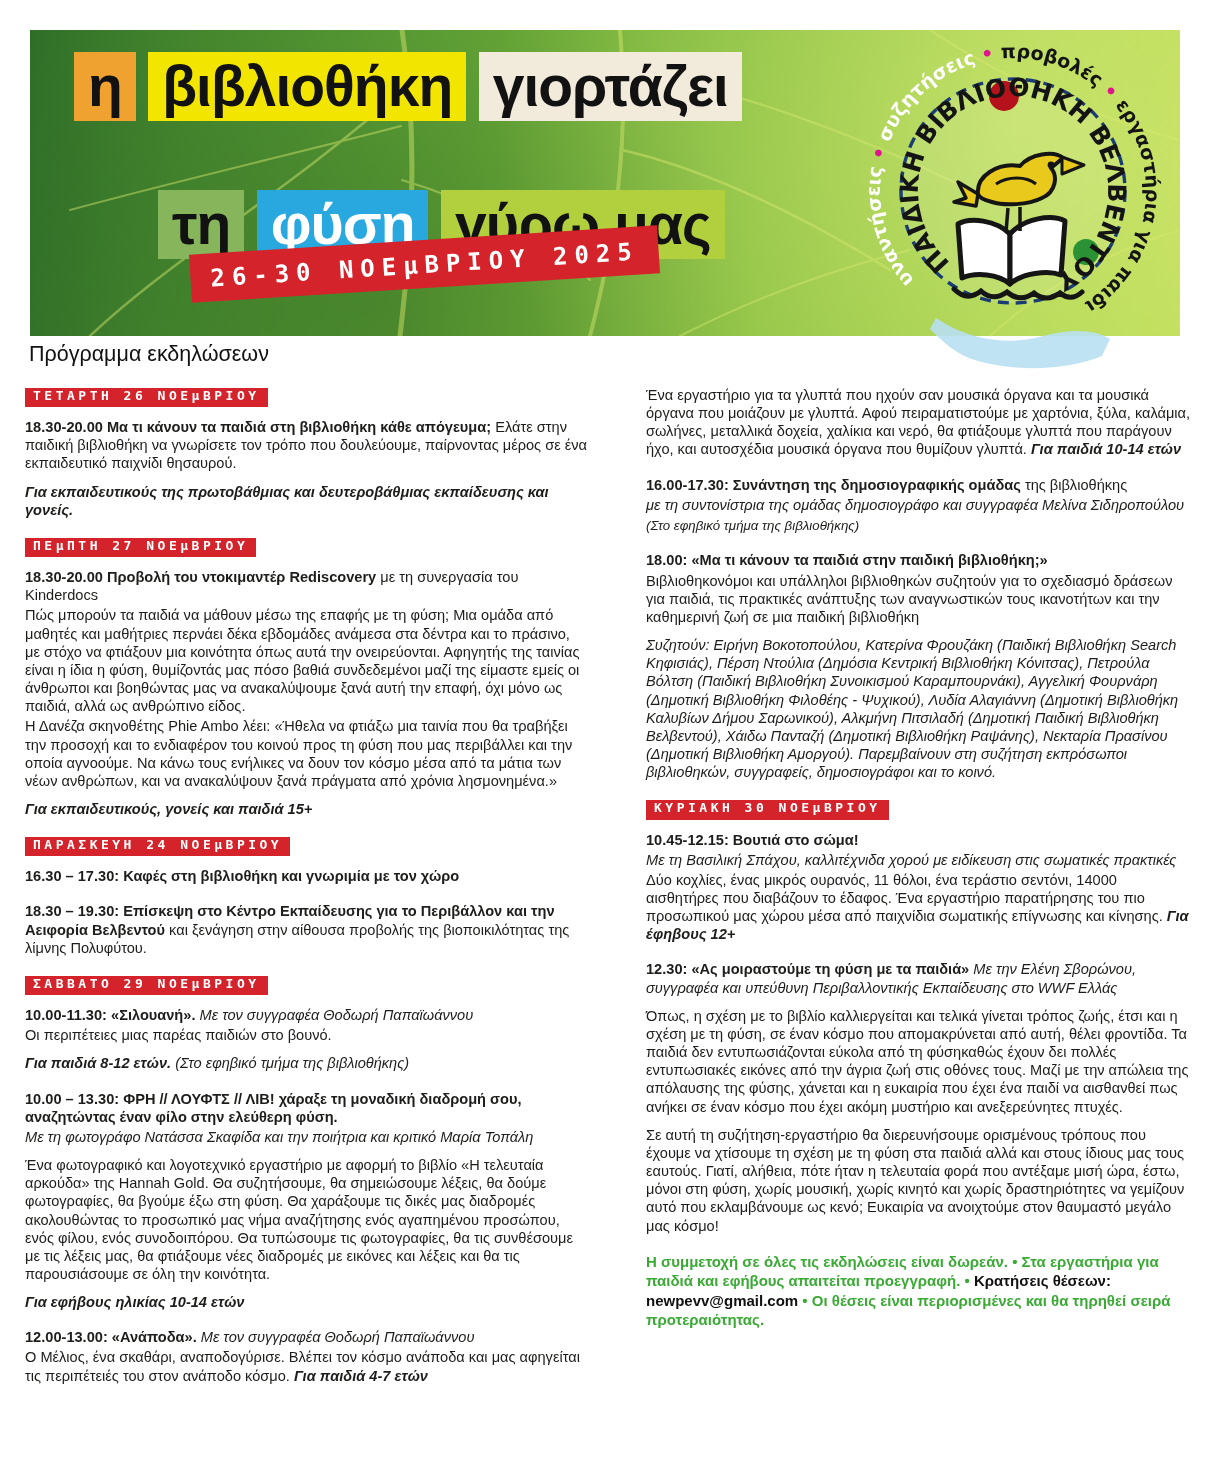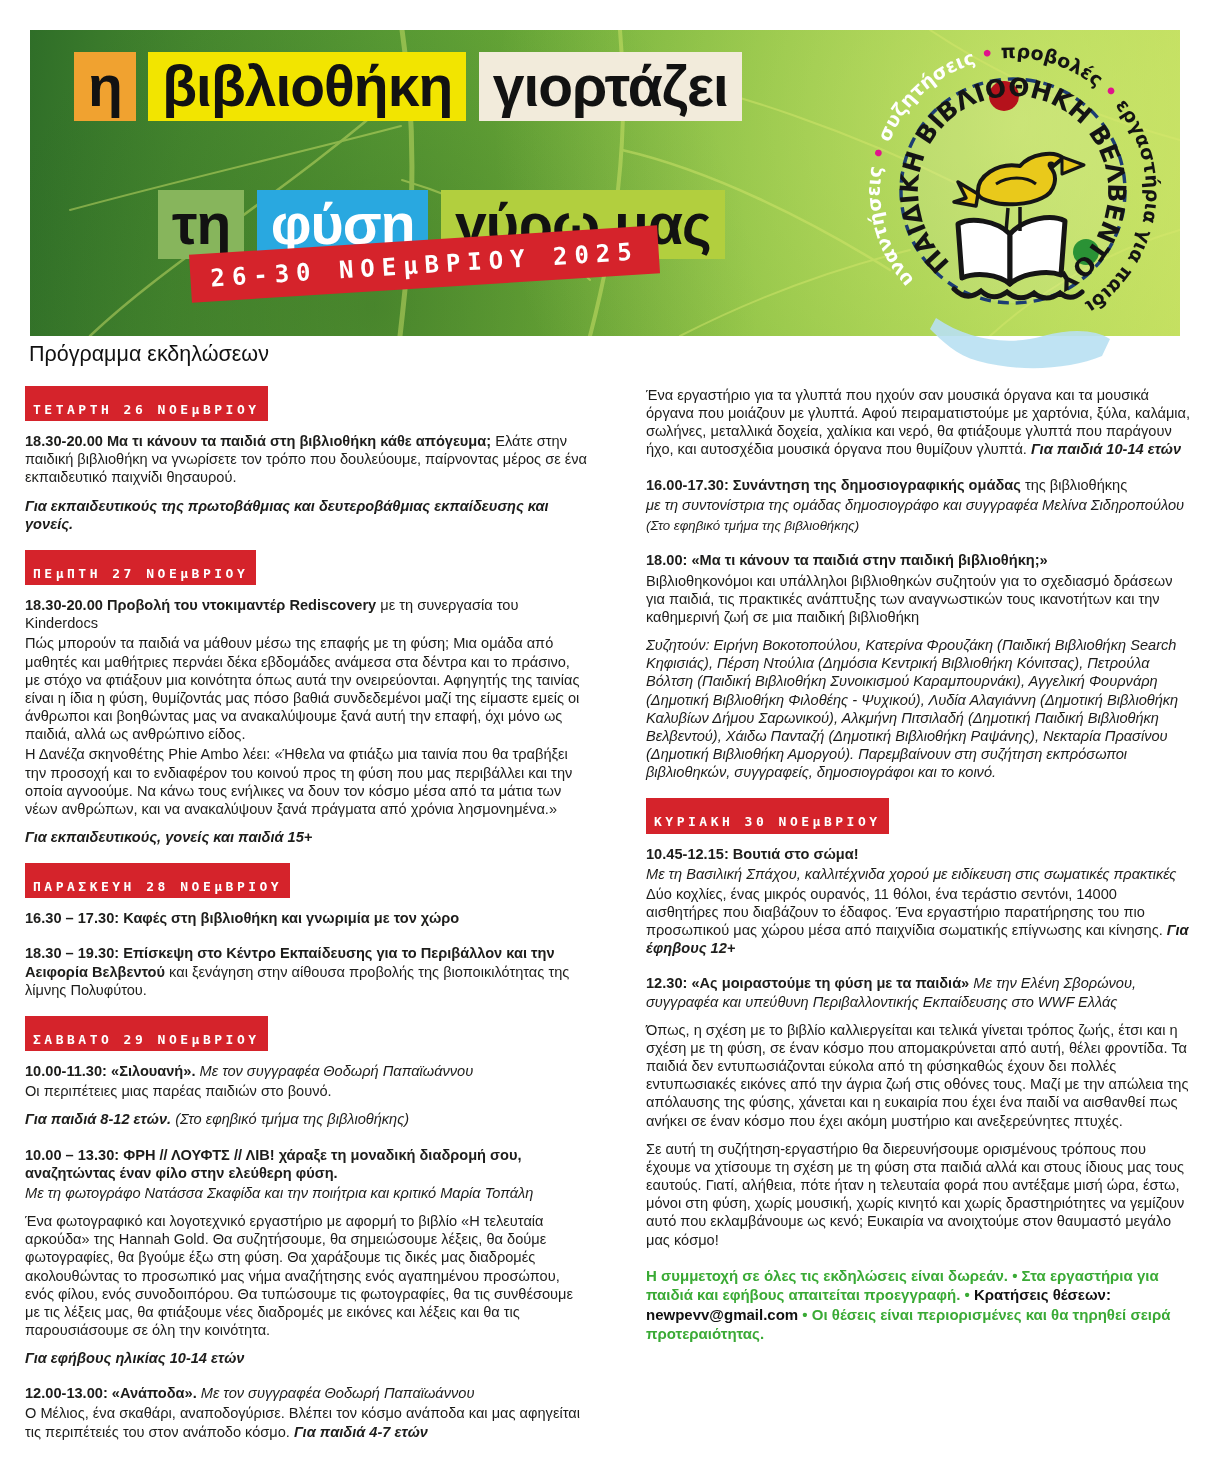--- a/index.html
+++ b/index.html
@@ -31,21 +31,21 @@
 
   
   .page-title{position:absolute;left:29px;top:342px;font-size:21.5px;color:#111;}
   .col{position:absolute;top:386px;font-size:14.6px;line-height:1.245;}
   .col > :first-child{margin-top:0;}
   .col-left{left:25px;width:562px;}
   .col-right{left:646px;width:545px;}
   .day-row{margin:17px 0 11px;}
   .day-box{display:inline-block;background:#d5232b;color:#ffffff;
            font-family:"DejaVu Sans Mono",monospace;font-weight:bold;font-size:13px;
-           letter-spacing:3.5px;padding:16px 8px 3px;}
+           letter-spacing:3.5px;padding:0 8px 3px;}
   .event{margin:0 0 17px;}
   .para{margin:0 0 2px;}
   .para.gap{margin-bottom:10px;}
   .b{font-weight:bold;}
   .i{font-style:italic;}
   .bi{font-weight:bold;font-style:italic;}
   .sm{font-size:13.3px;}
   .footer{margin-top:3px;font-size:15px;font-weight:bold;line-height:1.3;}
   .gb{color:#3aaa35;}
   .kb{color:#111111;}
@@ -137,21 +137,21 @@
         <div class="para gap"><span class="b">18.30-20.00  Μα τι κάνουν τα παιδιά στη βιβλιοθήκη κάθε απόγευμα; </span><span>Ελάτε στην παιδική βιβλιοθήκη να γνωρίσετε τον τρόπο που δουλεύουμε, παίρνοντας μέρος σε ένα εκπαιδευτικό παιχνίδι θησαυρού.</span></div>
         <div class="para"><span class="bi">Για εκπαιδευτικούς της πρωτοβάθμιας και δευτεροβάθμιας εκπαίδευσης και γονείς.</span></div>
       </div>
       <div class="day-row"><span class="day-box">ΠΕμΠΤΗ 27 ΝΟΕμΒΡΙΟΥ</span></div>
       <div class="event">
         <div class="para"><span class="b">18.30-20.00  Προβολή του ντοκιμαντέρ Rediscovery </span><span>με τη συνεργασία του Kinderdocs</span></div>
         <div class="para"><span>Πώς μπορούν τα παιδιά να μάθουν μέσω της επαφής με τη φύση; Μια ομάδα από μαθητές και μαθήτριες περνάει δέκα εβδομάδες ανάμεσα στα δέντρα και το πράσινο, με στόχο να φτιάξουν μια κοινότητα όπως αυτά την ονειρεύονται. Αφηγητής της ταινίας είναι η ίδια η φύση, θυμίζοντάς μας πόσο βαθιά συνδεδεμένοι μαζί της είμαστε εμείς οι άνθρωποι και βοηθώντας μας να ανακαλύψουμε ξανά αυτή την επαφή, όχι μόνο ως παιδιά, αλλά ως ανθρώπινο είδος.</span></div>
         <div class="para gap"><span>Η Δανέζα σκηνοθέτης Phie Ambo λέει: «Ήθελα να φτιάξω μια ταινία που θα τραβήξει την προσοχή και το ενδιαφέρον του κοινού προς τη φύση που μας περιβάλλει και την οποία αγνοούμε. Να κάνω τους ενήλικες να δουν τον κόσμο μέσα από τα μάτια των νέων ανθρώπων, και να ανακαλύψουν ξανά πράγματα από χρόνια λησμονημένα.»</span></div>
         <div class="para"><span class="bi">Για εκπαιδευτικούς, γονείς και παιδιά 15+</span></div>
       </div>
-      <div class="day-row"><span class="day-box">ΠΑΡΑΣΚΕΥΗ 28 ΝΟΕμΒΡΙΟΥ</span></div>
+      <div class="day-row"><span class="day-box">ΠΑΡΑΣΚΕΥΗ 24 ΝΟΕμΒΡΙΟΥ</span></div>
       <div class="event">
         <div class="para"><span class="b">16.30 – 17.30: Καφές στη βιβλιοθήκη και γνωριμία με τον χώρο</span></div>
       </div>
       <div class="event">
         <div class="para"><span class="b">18.30 – 19.30: Επίσκεψη στο Κέντρο Εκπαίδευσης για το Περιβάλλον και την Αειφορία Βελβεντού </span><span>και ξενάγηση στην αίθουσα προβολής της βιοποικιλότητας της λίμνης Πολυφύτου.</span></div>
       </div>
       <div class="day-row"><span class="day-box">ΣΑΒΒΑΤΟ 29 ΝΟΕμΒΡΙΟΥ</span></div>
       <div class="event">
         <div class="para"><span class="b">10.00-11.30: «Σιλουανή». </span><span class="i">Με τον συγγραφέα Θοδωρή Παπαϊωάννου</span></div>
         <div class="para gap"><span>Οι περιπέτειες μιας παρέας παιδιών στο βουνό.</span></div>

